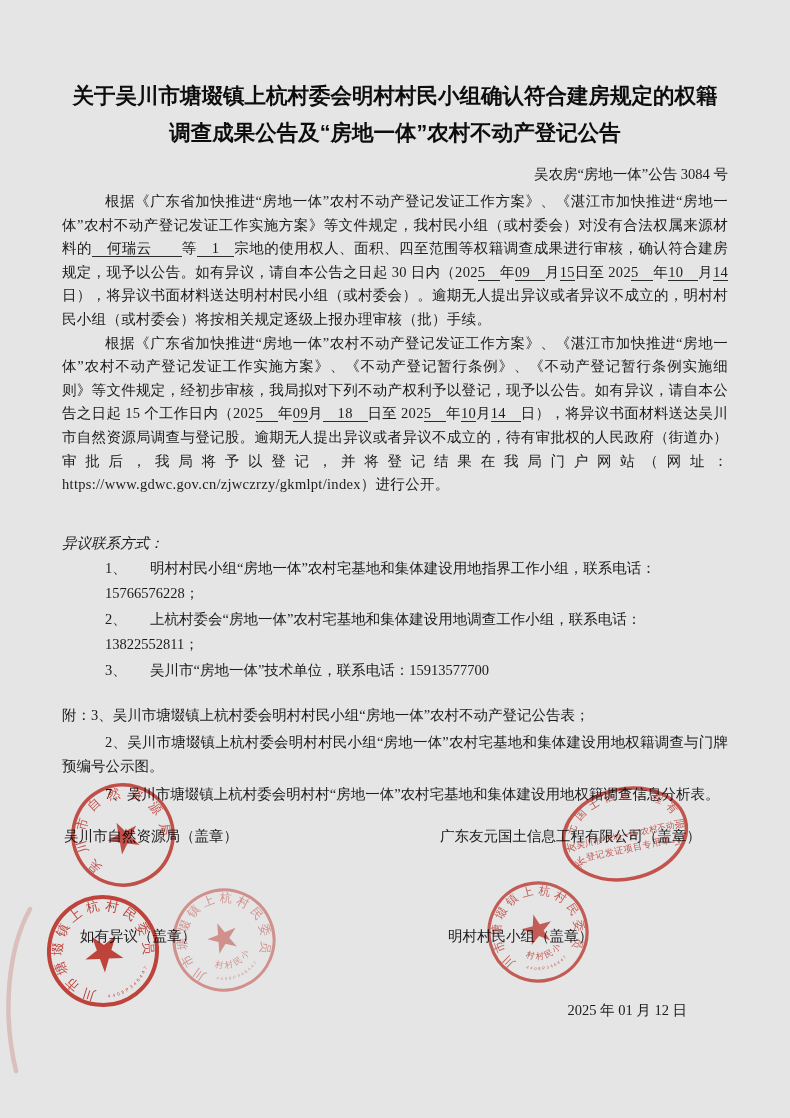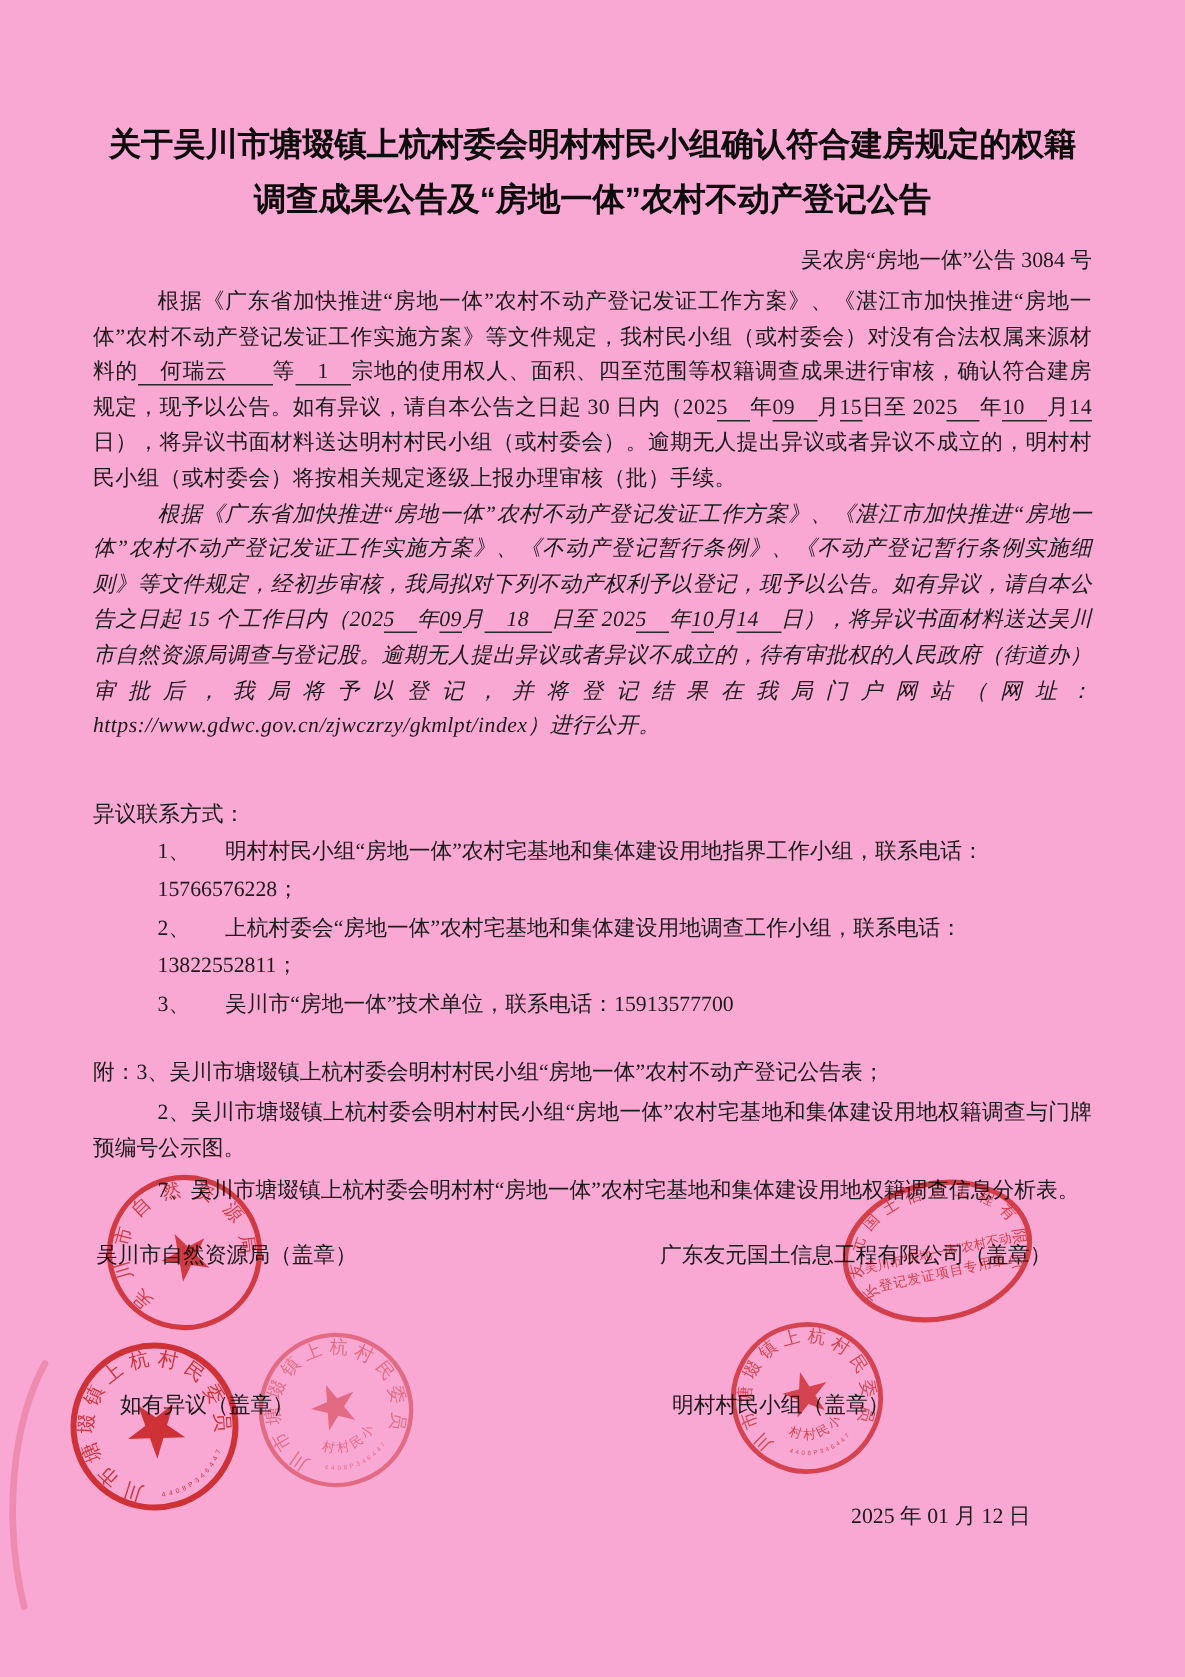--- a/index.html
+++ b/index.html
@@ -1,33 +1,33 @@
 <!DOCTYPE html>
 <html><head>
 <meta charset="utf-8">
 <style>
   html,body { margin:0; padding:0; background:#ffffff; }
   .page {
-    position:relative; width:790px; height:1118px; background:#f9a8d4;
+    position:relative; width:790px; height:1118px; background:#e5e5e5;
     overflow:hidden; color:#1b1b1b;
     font-family:"Liberation Serif","DejaVu Serif",serif;
   }
   .title {
     margin:78px 68px 0; text-align:center;
     font-family:"Liberation Sans","DejaVu Sans",sans-serif;
     font-weight:700; font-size:21.5px; line-height:37px; color:#0d0d0d;
   }
   .docnum { margin:11px 62px 0; text-align:right; font-size:14.5px; line-height:23px; }
   .para {
     margin:4px 62px 0; font-size:14.5px; line-height:23.6px;
     text-align:justify; text-indent:43px; letter-spacing:0.3px;
   }
-  .para + .para { margin-top:0;font-style:italic; }
+  .para + .para { margin-top:0; }
   .u { border-bottom:1px solid #2b2b2b; white-space:pre; }
-  .contact-head { margin:34px 62px 0; font-size:14.5px; line-height:24px; }
+  .contact-head { margin:34px 62px 0; font-size:14.5px; line-height:24px;font-style:italic; }
   .contact-item { margin:1px 62px 0; padding-left:43px; font-size:14.5px; line-height:25px; }
   .contact-item .num { display:inline-block; width:45px; }
   .attach { margin:21px 62px 0; }
   .attach .a-line { font-size:14.5px; line-height:23.6px; margin:0 0 4px 0; text-align:justify; }
   .a-indent { text-indent:43px; }
   .sig { position:absolute; font-size:14.5px; color:#1b1b1b; white-space:nowrap; }
   .date { position:absolute; font-size:14.5px; color:#1b1b1b; }
   .stamp { position:absolute; mix-blend-mode:multiply; }
   .ink-stroke { fill:none; stroke:#cf3a31; }
   .ink-text { fill:#cf3a31; font-family:"Liberation Sans","DejaVu Sans",sans-serif; }

